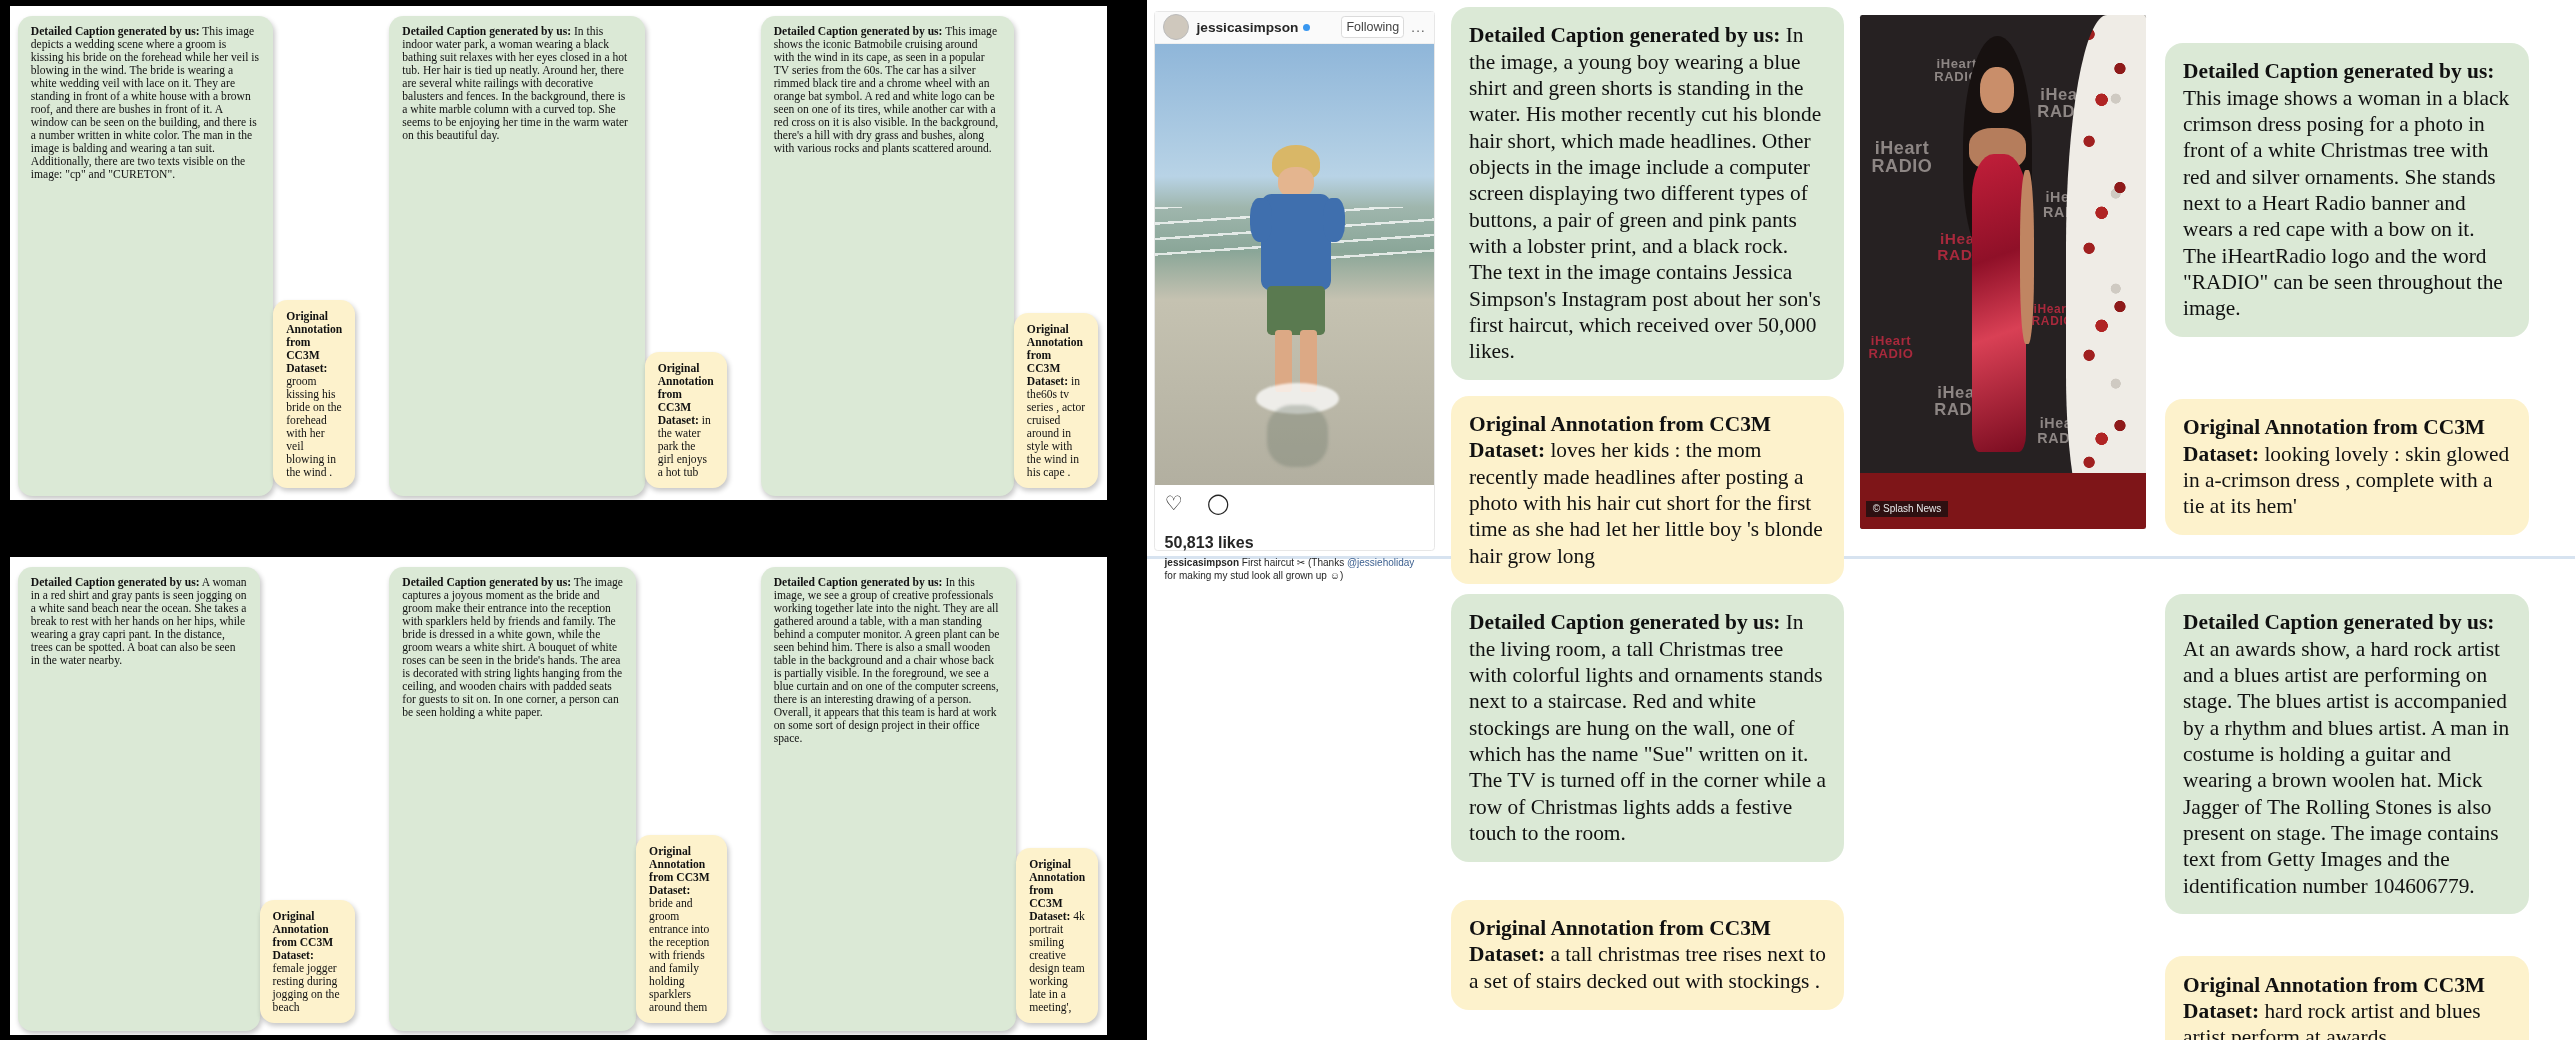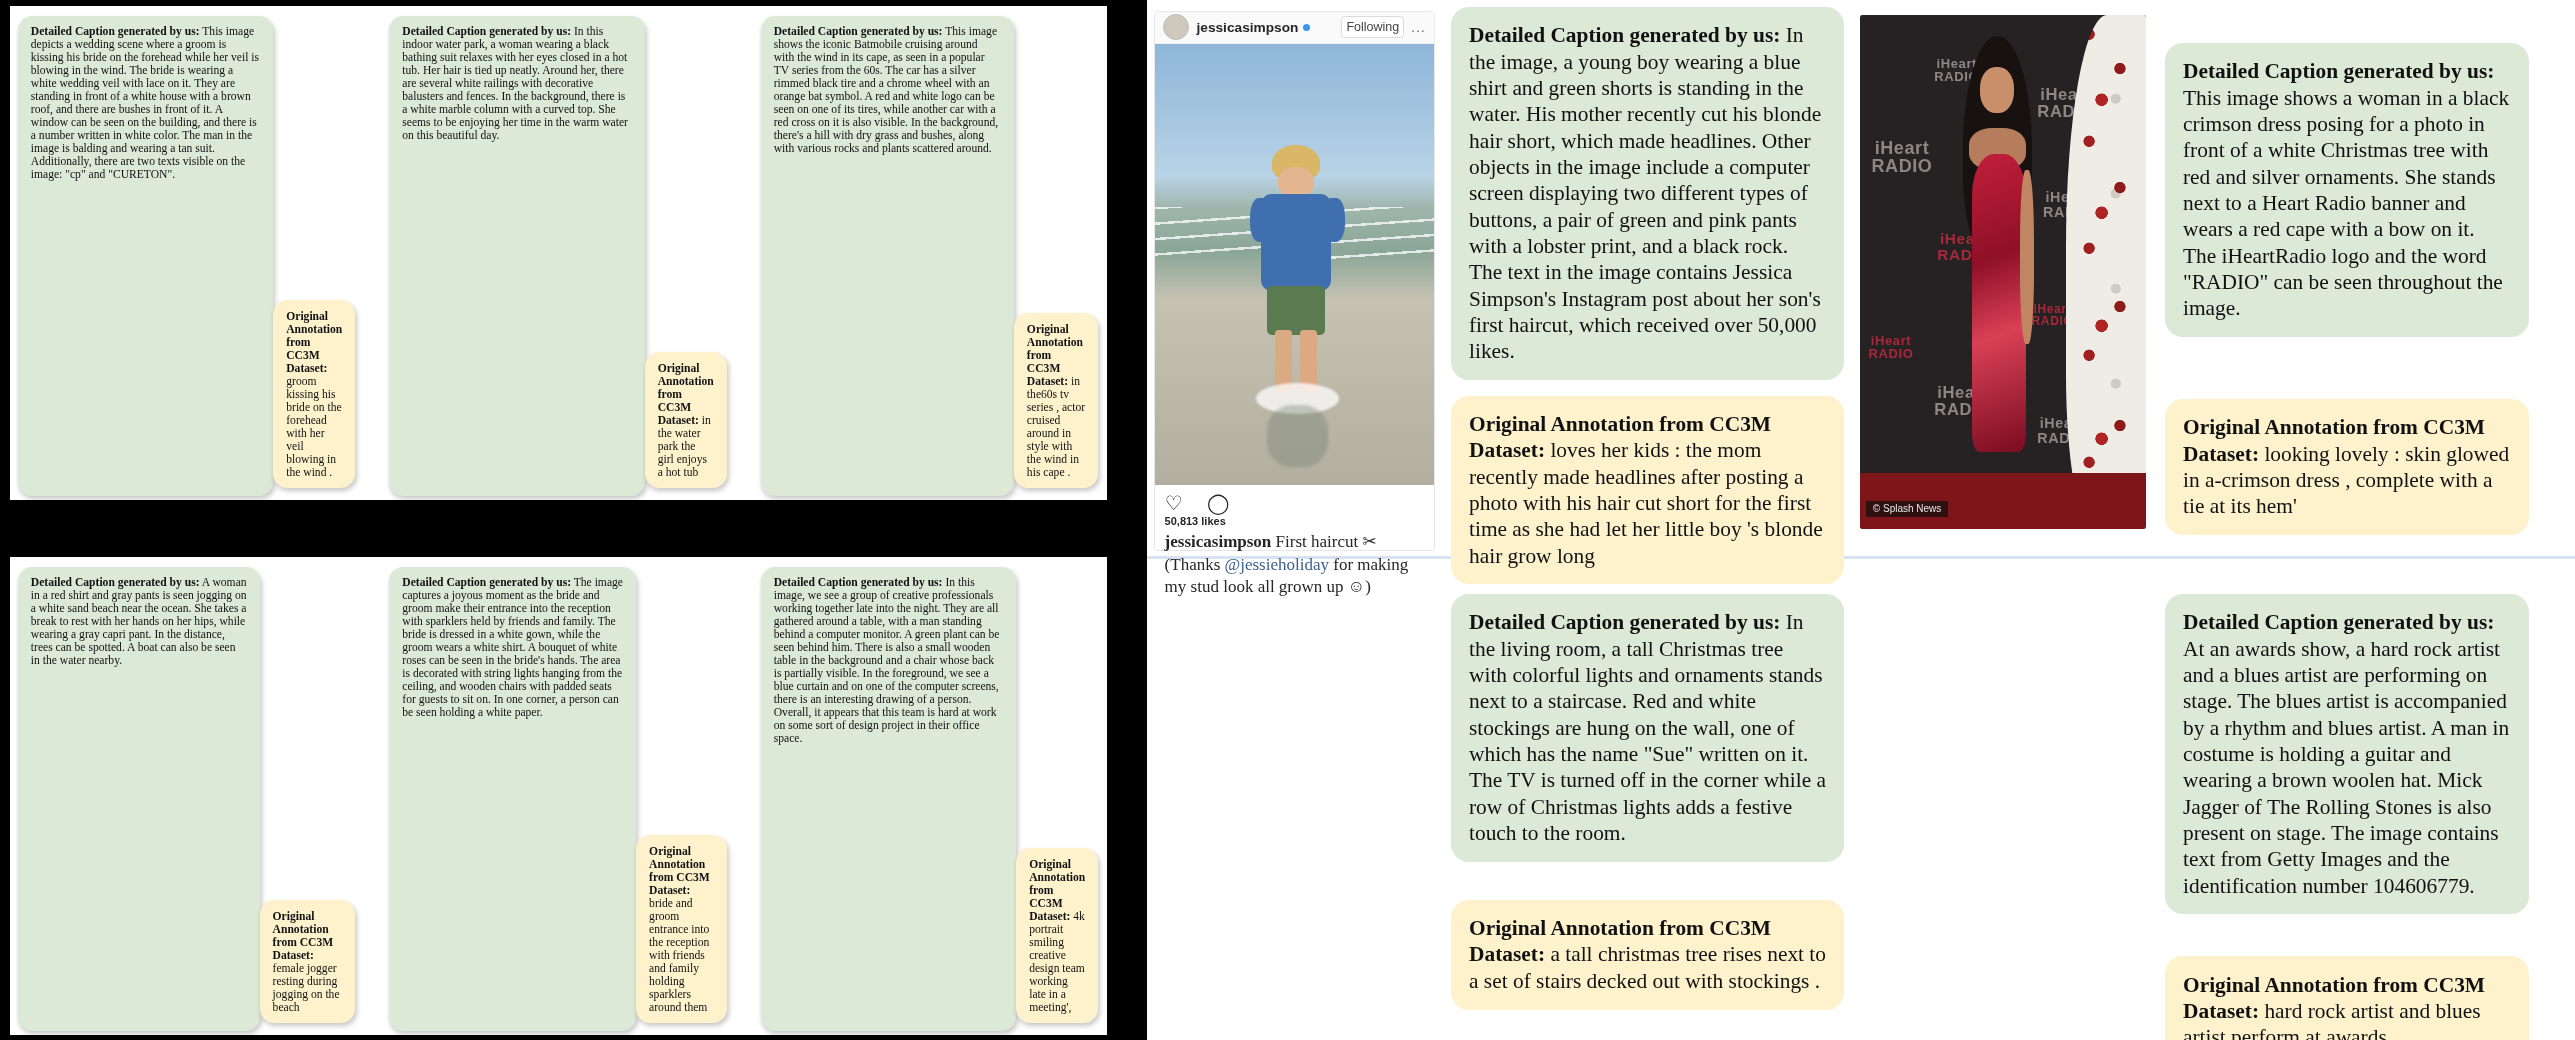--- a/index.html
+++ b/index.html
@@ -46,22 +46,22 @@
   .ig-head{height:31px;display:flex;align-items:center;padding:0 8.3px;background:#fafafa;border-bottom:1.2px solid #efefef;}
   .ig-av{width:24px;height:24px;border-radius:50%;background:#cfc8bd;border:0.6px solid #bbb;flex:none;}
   .ig-user{font-weight:bold;font-size:13.7px;color:#262626;margin-left:7.1px;}
   .ig-ver{width:7.1px;height:7.1px;border-radius:50%;background:#3897f0;margin-left:4.8px;}
   .ig-follow{margin-left:auto;font-size:12.5px;color:#444;border:1.2px solid #dbdbdb;border-radius:3.6px;padding:3px 4px;background:#fff;}
   .ig-dots{margin-left:7.1px;color:#555;font-size:13px;letter-spacing:1.2px;}
   .ig-photo{position:relative;height:441px;overflow:hidden;
       background:linear-gradient(180deg,#8fb6d9 0%,#b8d3e6 30%,#9fb6ad 37%,#8aa698 47%,#c5c2b1 58%,#b2afa0 100%);}
   .ig-foot{padding:6px 9.5px;color:#262626;}
   .ig-icons{font-size:20px;color:#262626;letter-spacing:9.5px;}
-  .ig-likes{font-weight:bold;font-size:11px;margin-top:0;}
-  .ig-cap{font-size:17px;margin-top:4.8px;line-height:1.3;color:#262626;font-family:Liberation Serif, serif;}
+  .ig-likes{font-weight:bold;font-size:16px;margin-top:19px;}
+  .ig-cap{font-size:10px;margin-top:4.8px;line-height:1.3;color:#262626;}
   .ig-cap b{font-weight:bold;}
   .ig-mention{color:#3b5f8f;}
   
   .ph-ih{background:#262122;}
   .ihl{position:absolute;color:#8d8684;font-family:"Liberation Sans",sans-serif;font-weight:bold;
        font-size:13px;line-height:1.02;white-space:pre-line;text-align:center;letter-spacing:0.6px;}
   .ihl.red{color:#a8293c;}
   .chip{position:absolute;background:rgba(15,15,15,.72);color:#e8e8e8;
         font-family:"Liberation Sans",sans-serif;padding:2.4px 7.1px;font-size:12px;}
   .wm-cureton{position:absolute;right:3%;bottom:3%;color:#fff;text-align:center;

